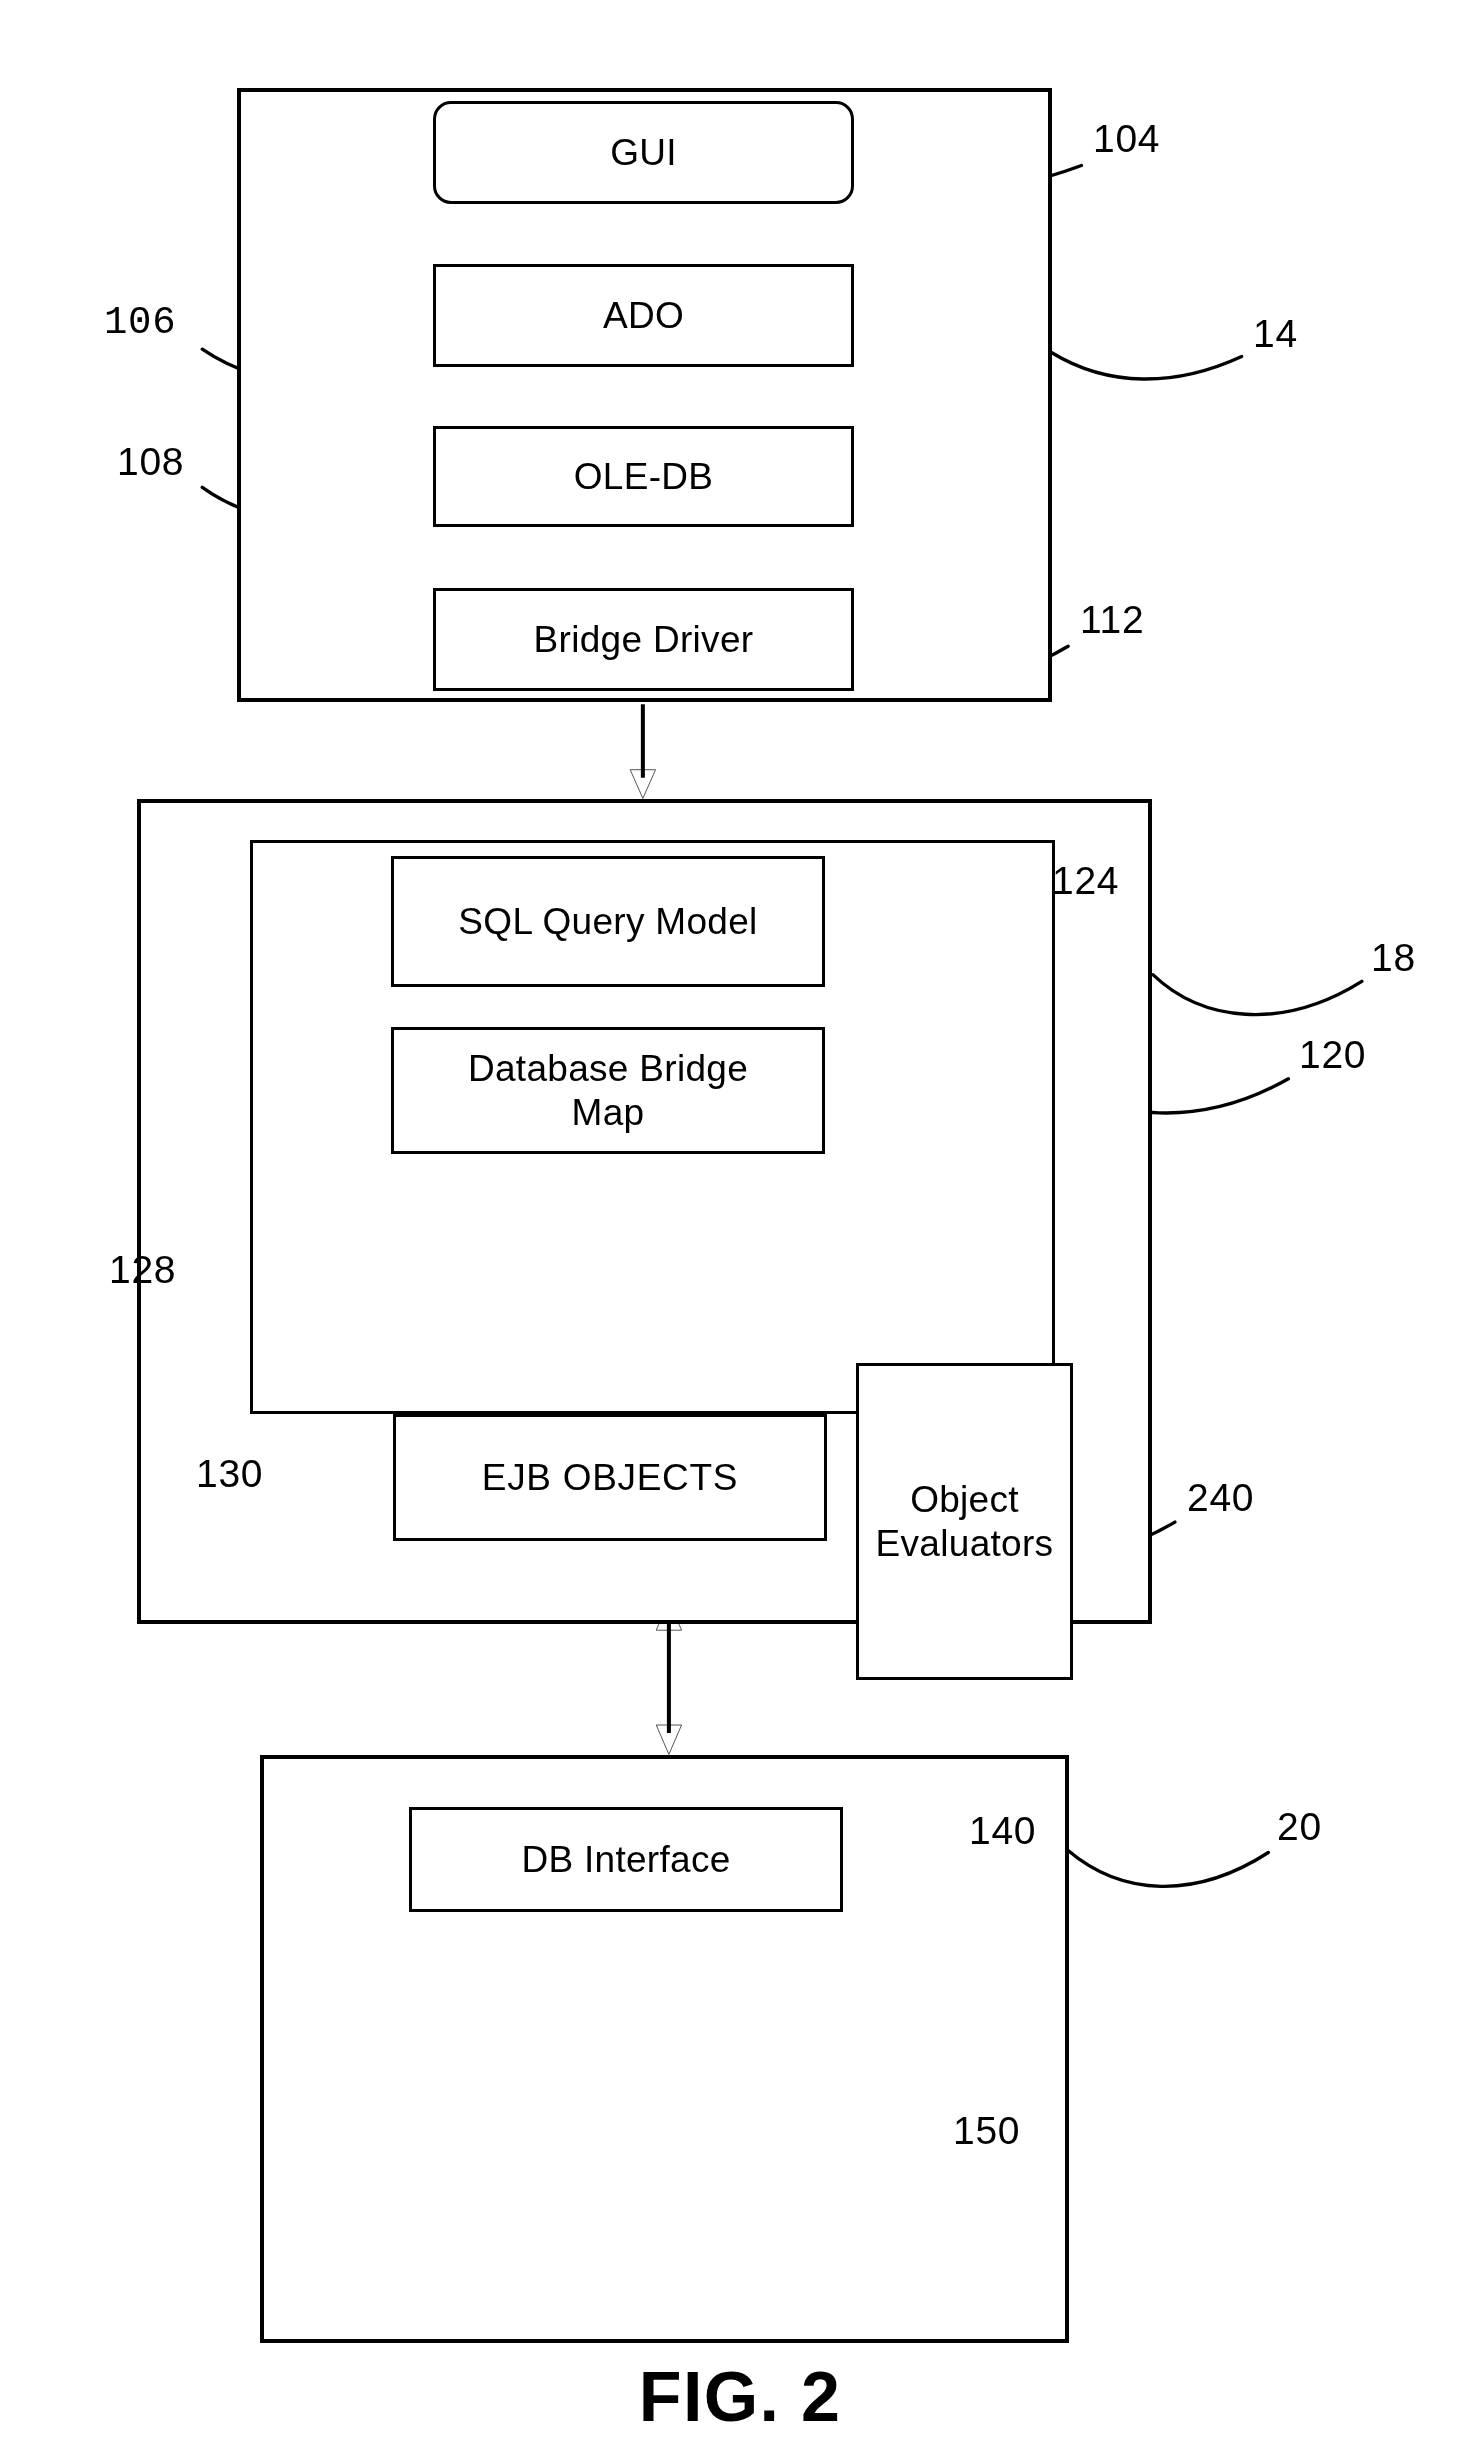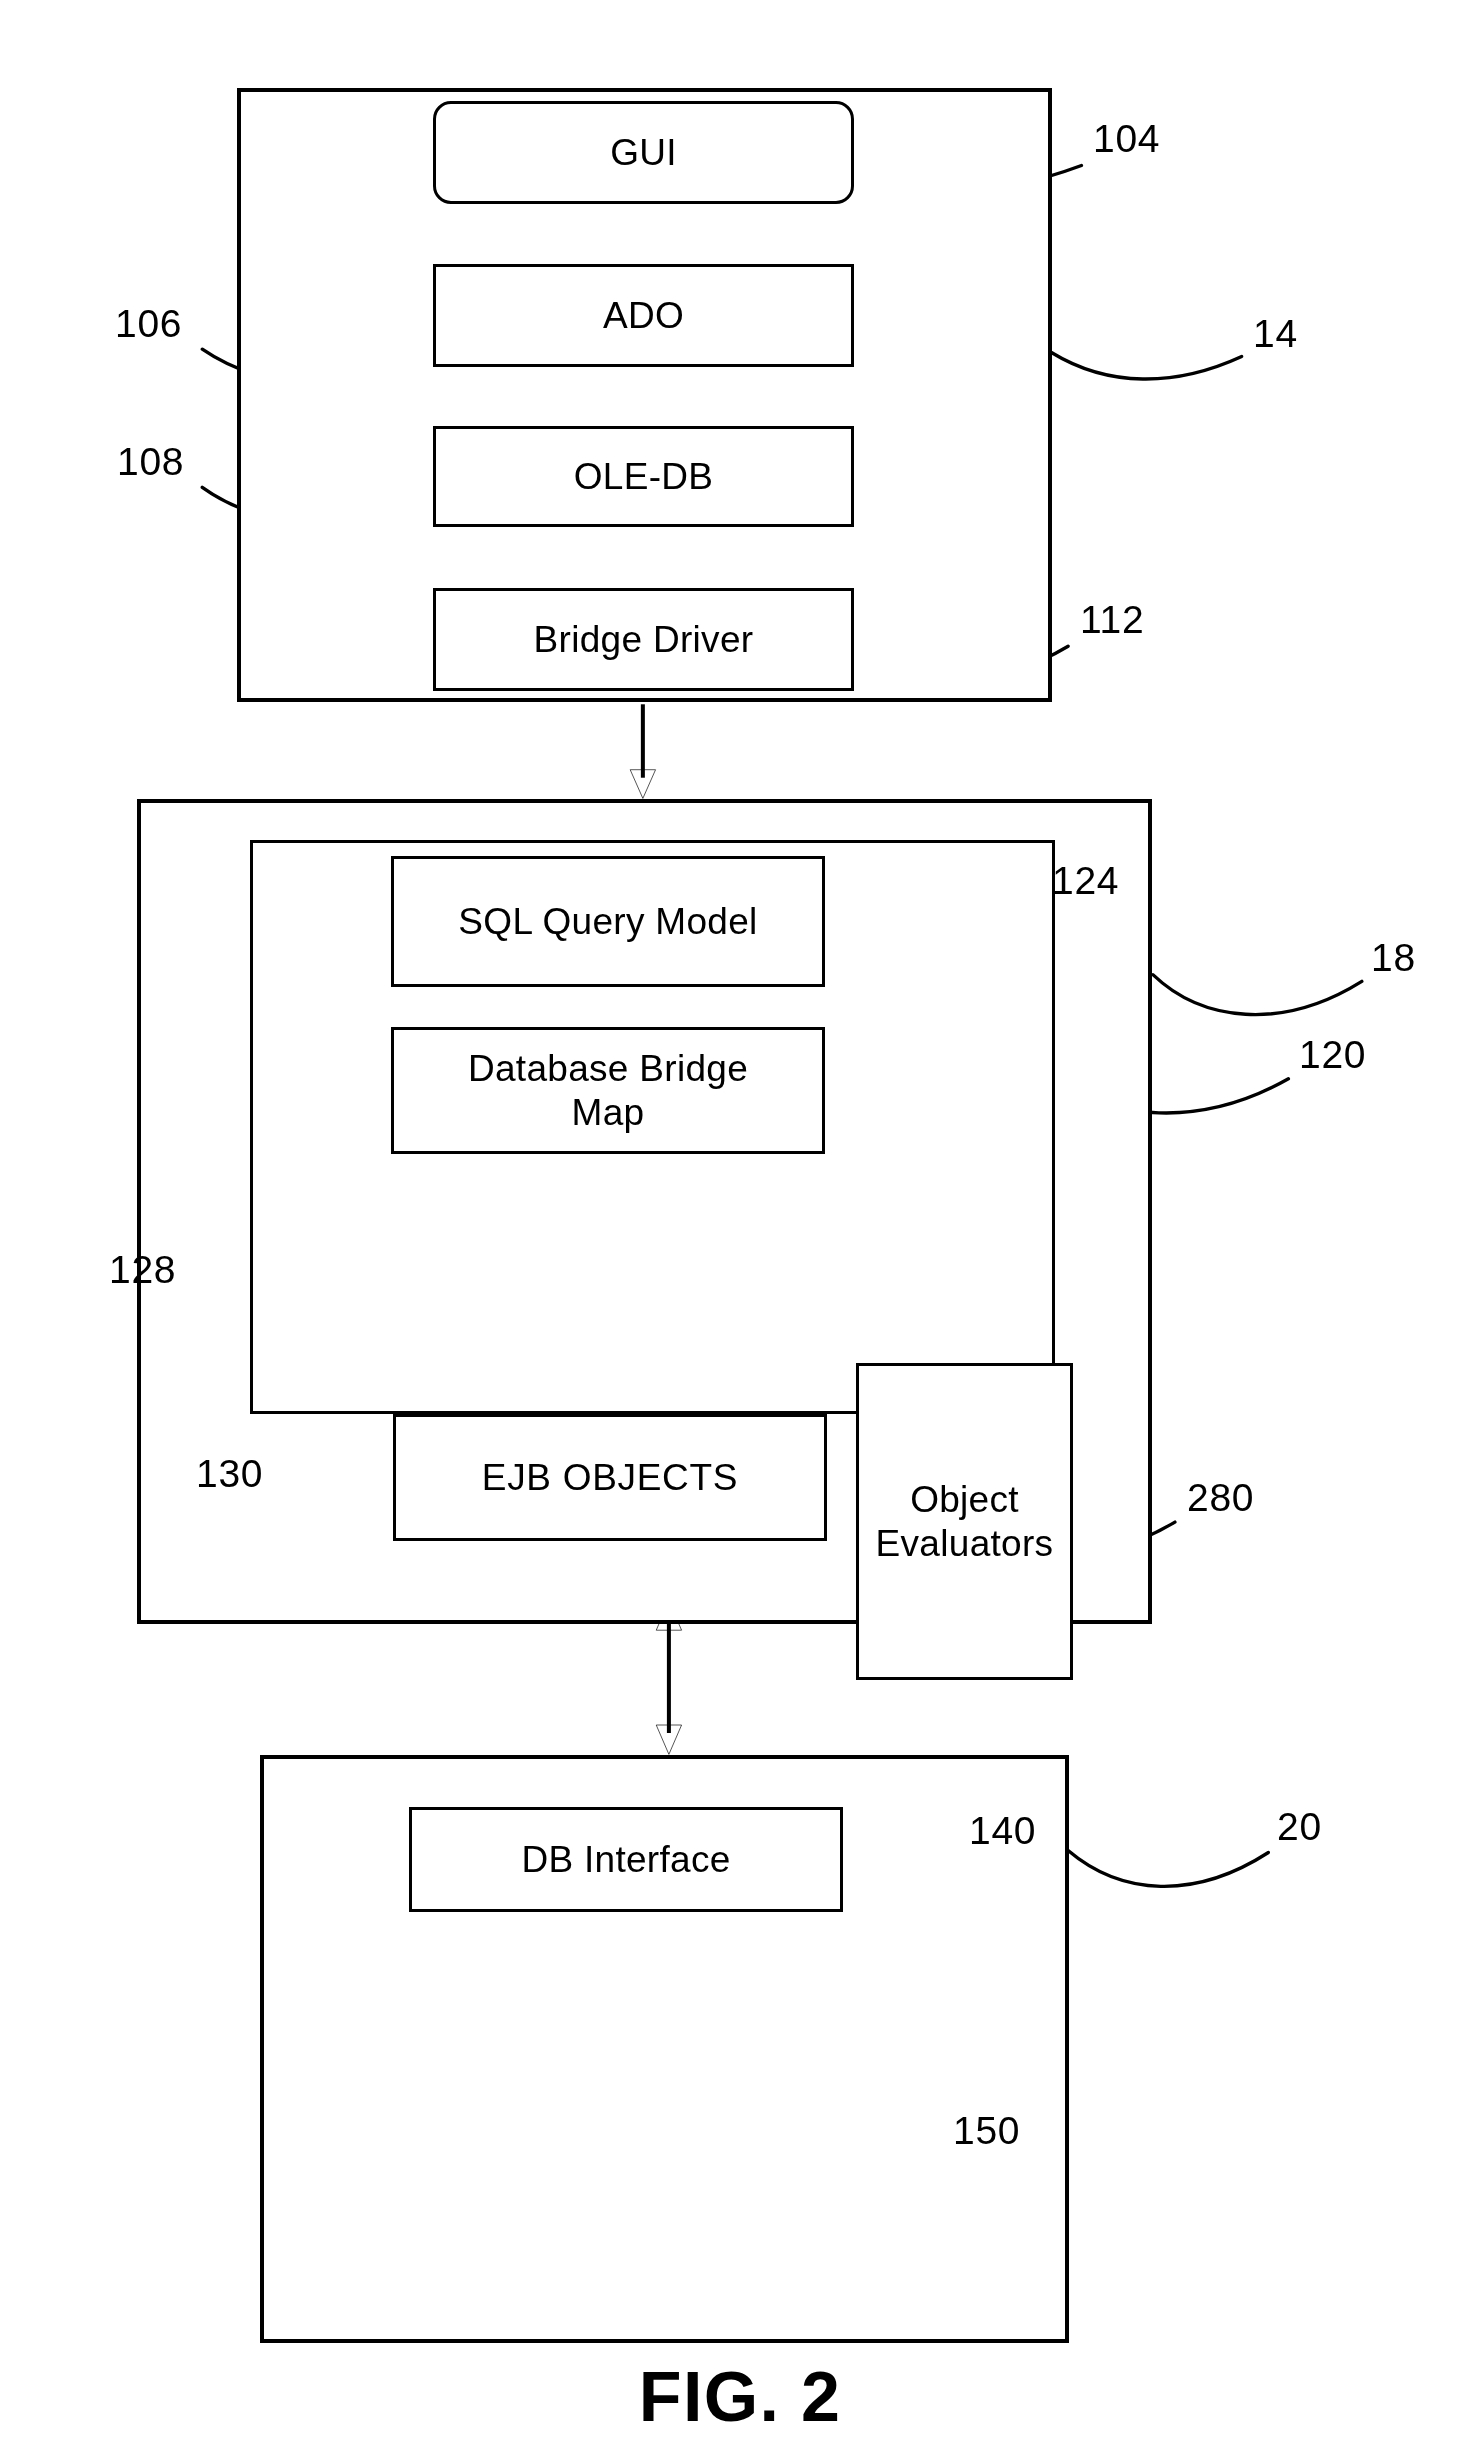--- a/index.html
+++ b/index.html
@@ -165,21 +165,21 @@
   <div class="box" style="left:433px; top:426px; width:421px; height:101px;">
     <span class="box-label">OLE-DB</span>
   </div>
 
   <div class="box" style="left:433px; top:588px; width:421px; height:103px;text-align:right;">
     <span class="box-label">Bridge Driver</span>
   </div>
 
   <div class="ref" style="left:1093px; top:119px;">104</div>
   <div class="ref" style="left:1253px; top:314px;">14</div>
-  <div class="ref" style="left:115px; top:304px;">106</div>
+  <div class="ref" style="left:104px; top:304px;font-family:Liberation Mono, monospace;">106</div>
   <div class="ref" style="left:117px; top:442px;">108</div>
   <div class="ref" style="left:1080px; top:600px;">112</div>
 
   <div class="box outer" style="left:137px; top:799px; width:1015px; height:825px;"></div>
 
   <div class="box inner-frame" style="left:250px; top:840px; width:805px; height:574px;"></div>
 
   <div class="box" style="left:391px; top:856px; width:434px; height:131px;">
     <span class="box-label">SQL Query Model</span>
   </div>
@@ -196,21 +196,21 @@
   <div class="box" style="left:856px; top:1363px; width:217px; height:317px;">
     <span class="box-label">Object
 Evaluators</span>
   </div>
 
   <div class="ref" style="left:1052px; top:861px;">124</div>
   <div class="ref" style="left:1371px; top:938px;">18</div>
   <div class="ref" style="left:1299px; top:1035px;">120</div>
   <div class="ref" style="left:109px; top:1250px;">128</div>
   <div class="ref" style="left:196px; top:1454px;">130</div>
-  <div class="ref" style="left:1187px; top:1478px;">280</div>
+  <div class="ref" style="left:1187px; top:1478px;">240</div>
 
   <div class="box outer" style="left:260px; top:1755px; width:809px; height:588px;"></div>
 
   <div class="box" style="left:409px; top:1807px; width:434px; height:105px;">
     <span class="box-label">DB Interface</span>
   </div>
 
   <div style="position:absolute; left:417px; top:2008px; width:220px; height:288px;"></div>
 
   <div class="ref" style="left:969px; top:1811px;">140</div>

